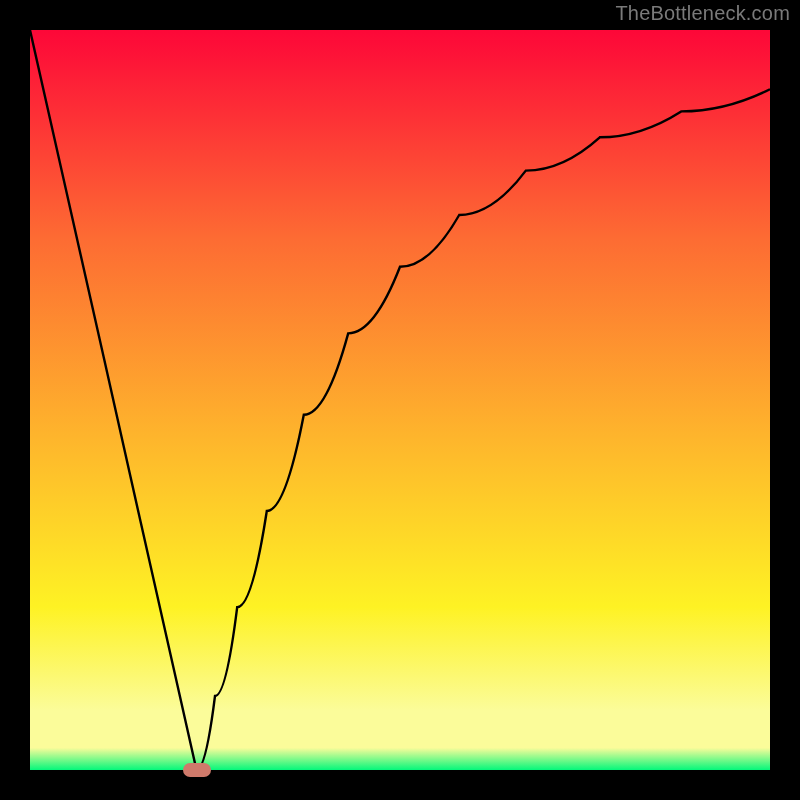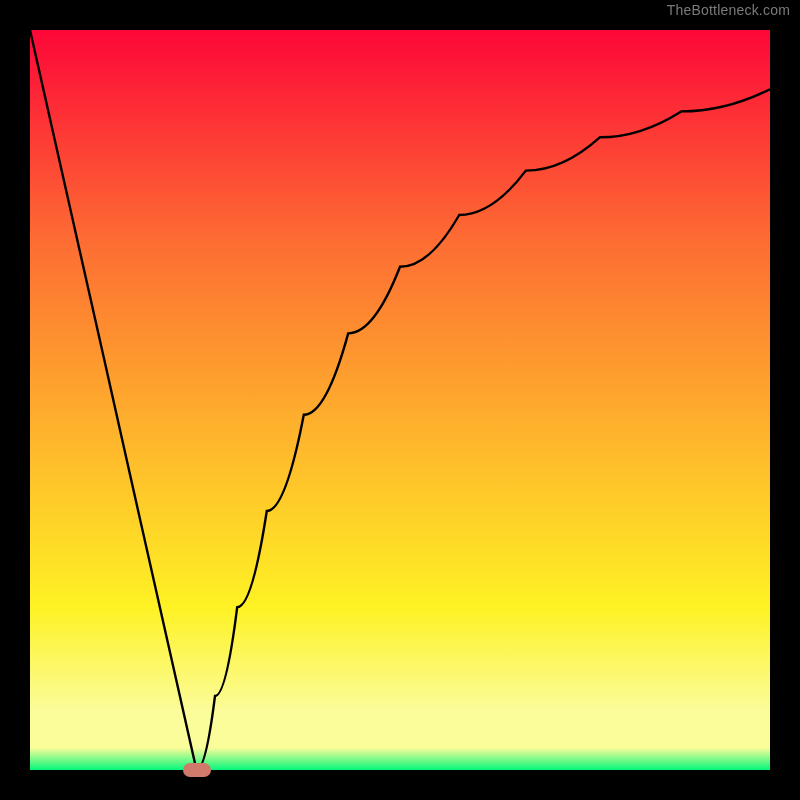--- a/index.html
+++ b/index.html
@@ -15,21 +15,21 @@
     position: relative;
     width: 800px;
     height: 800px;
     background: #000;
   }
   .watermark {
     position: absolute;
     top: 2px;
     right: 10px;
     color: #7a7a7a;
-    font-size: 14px;
+    font-size: 20px;
     font-weight: 400;
     letter-spacing: 0.2px;
     z-index: 5;
   }
   .plot {
     position: absolute;
     left: 30px;
     top: 30px;
     width: 740px;
     height: 740px;

